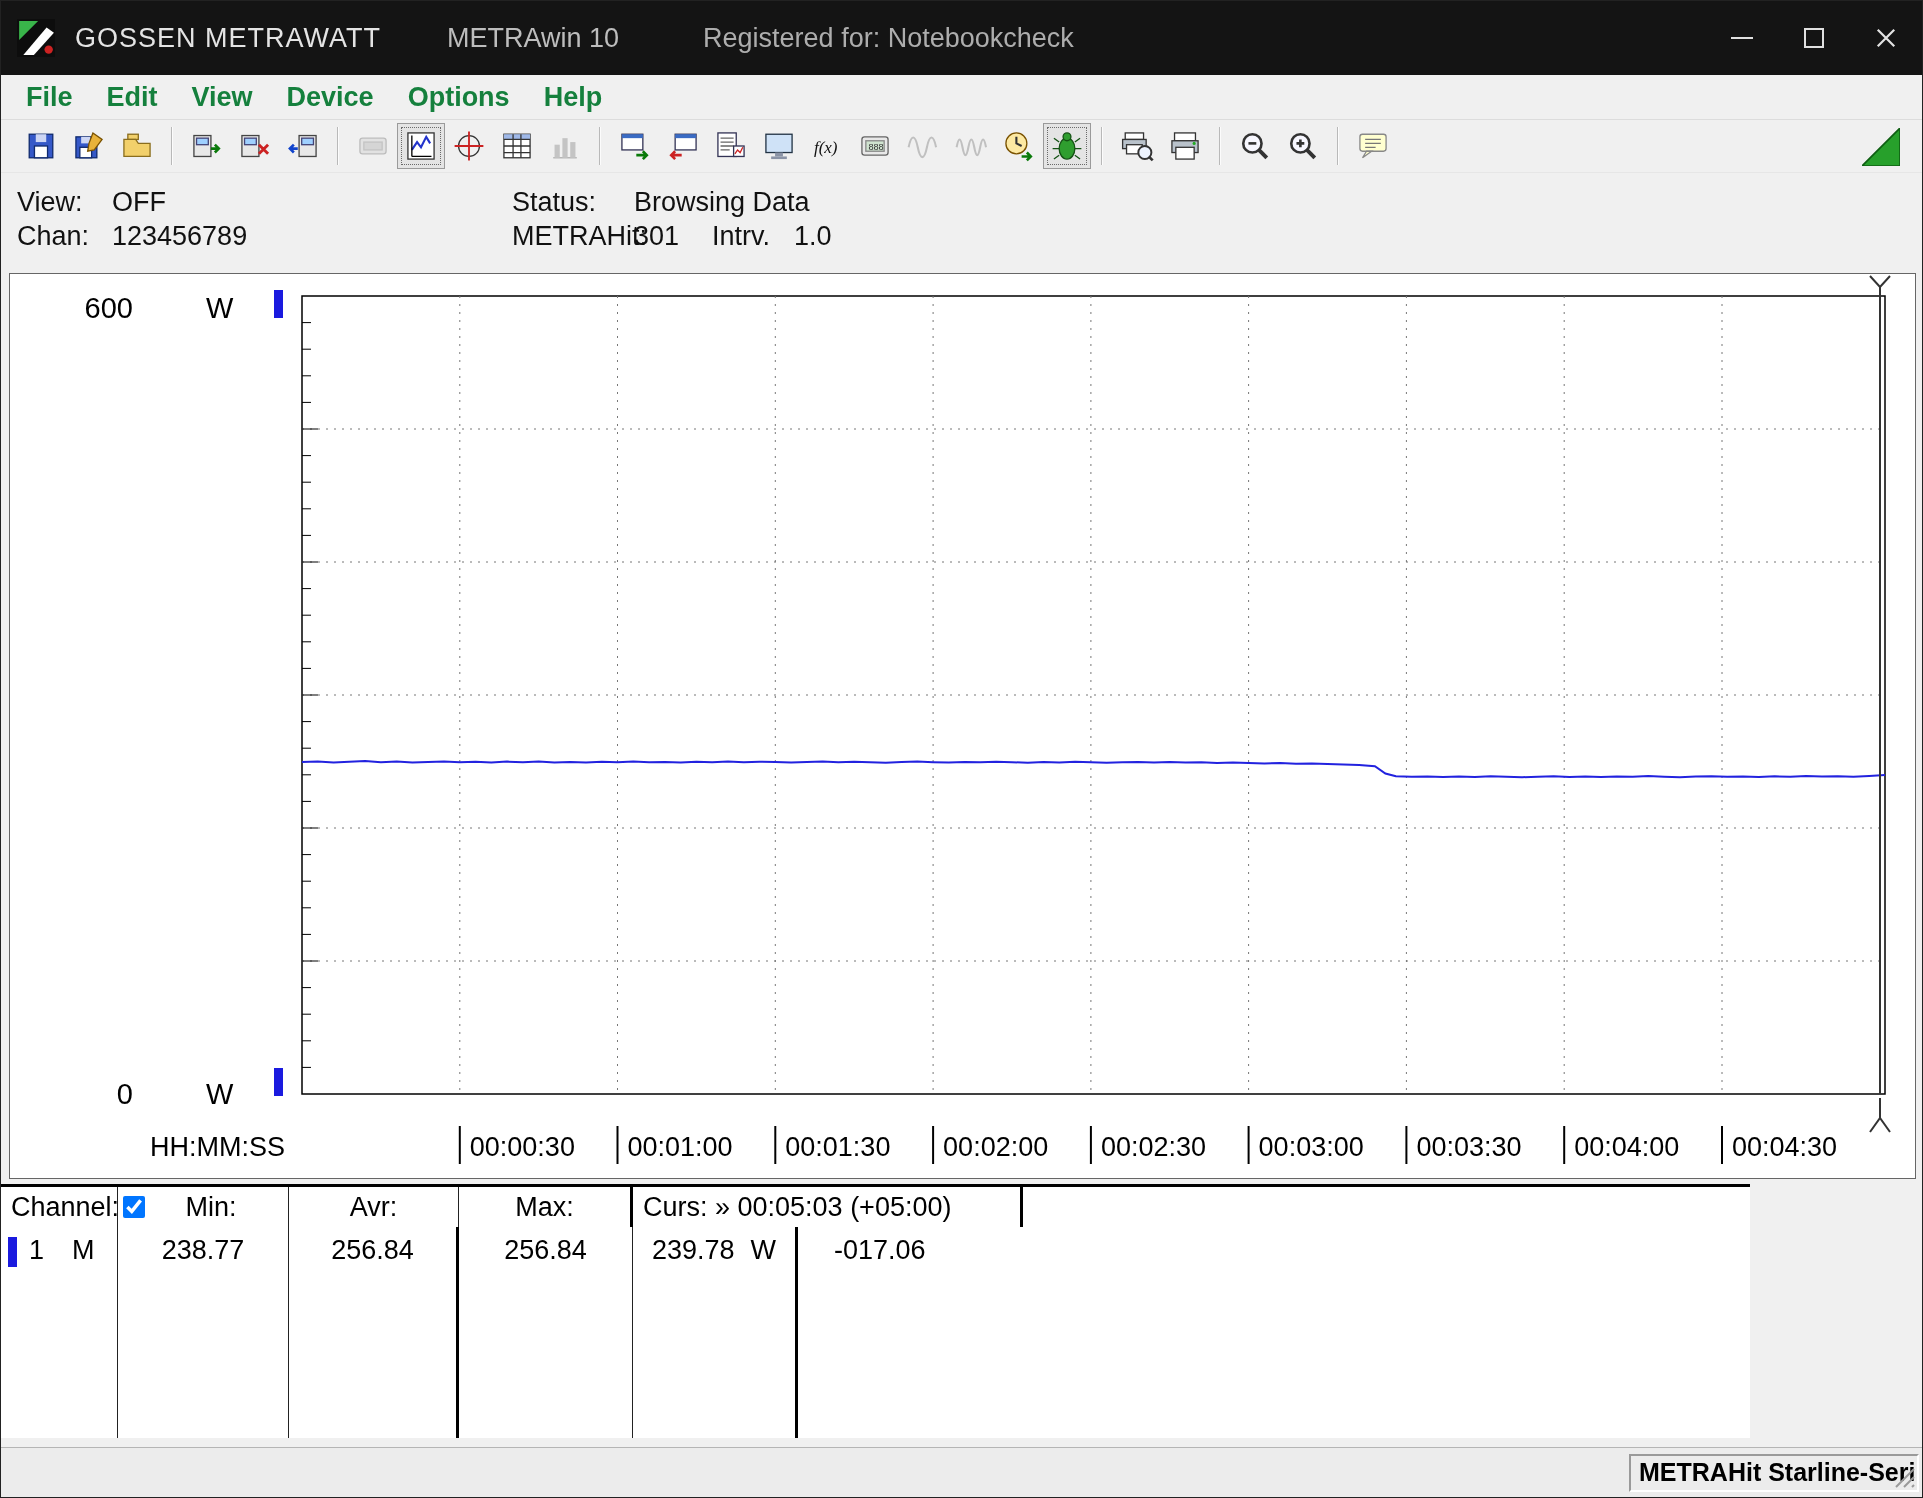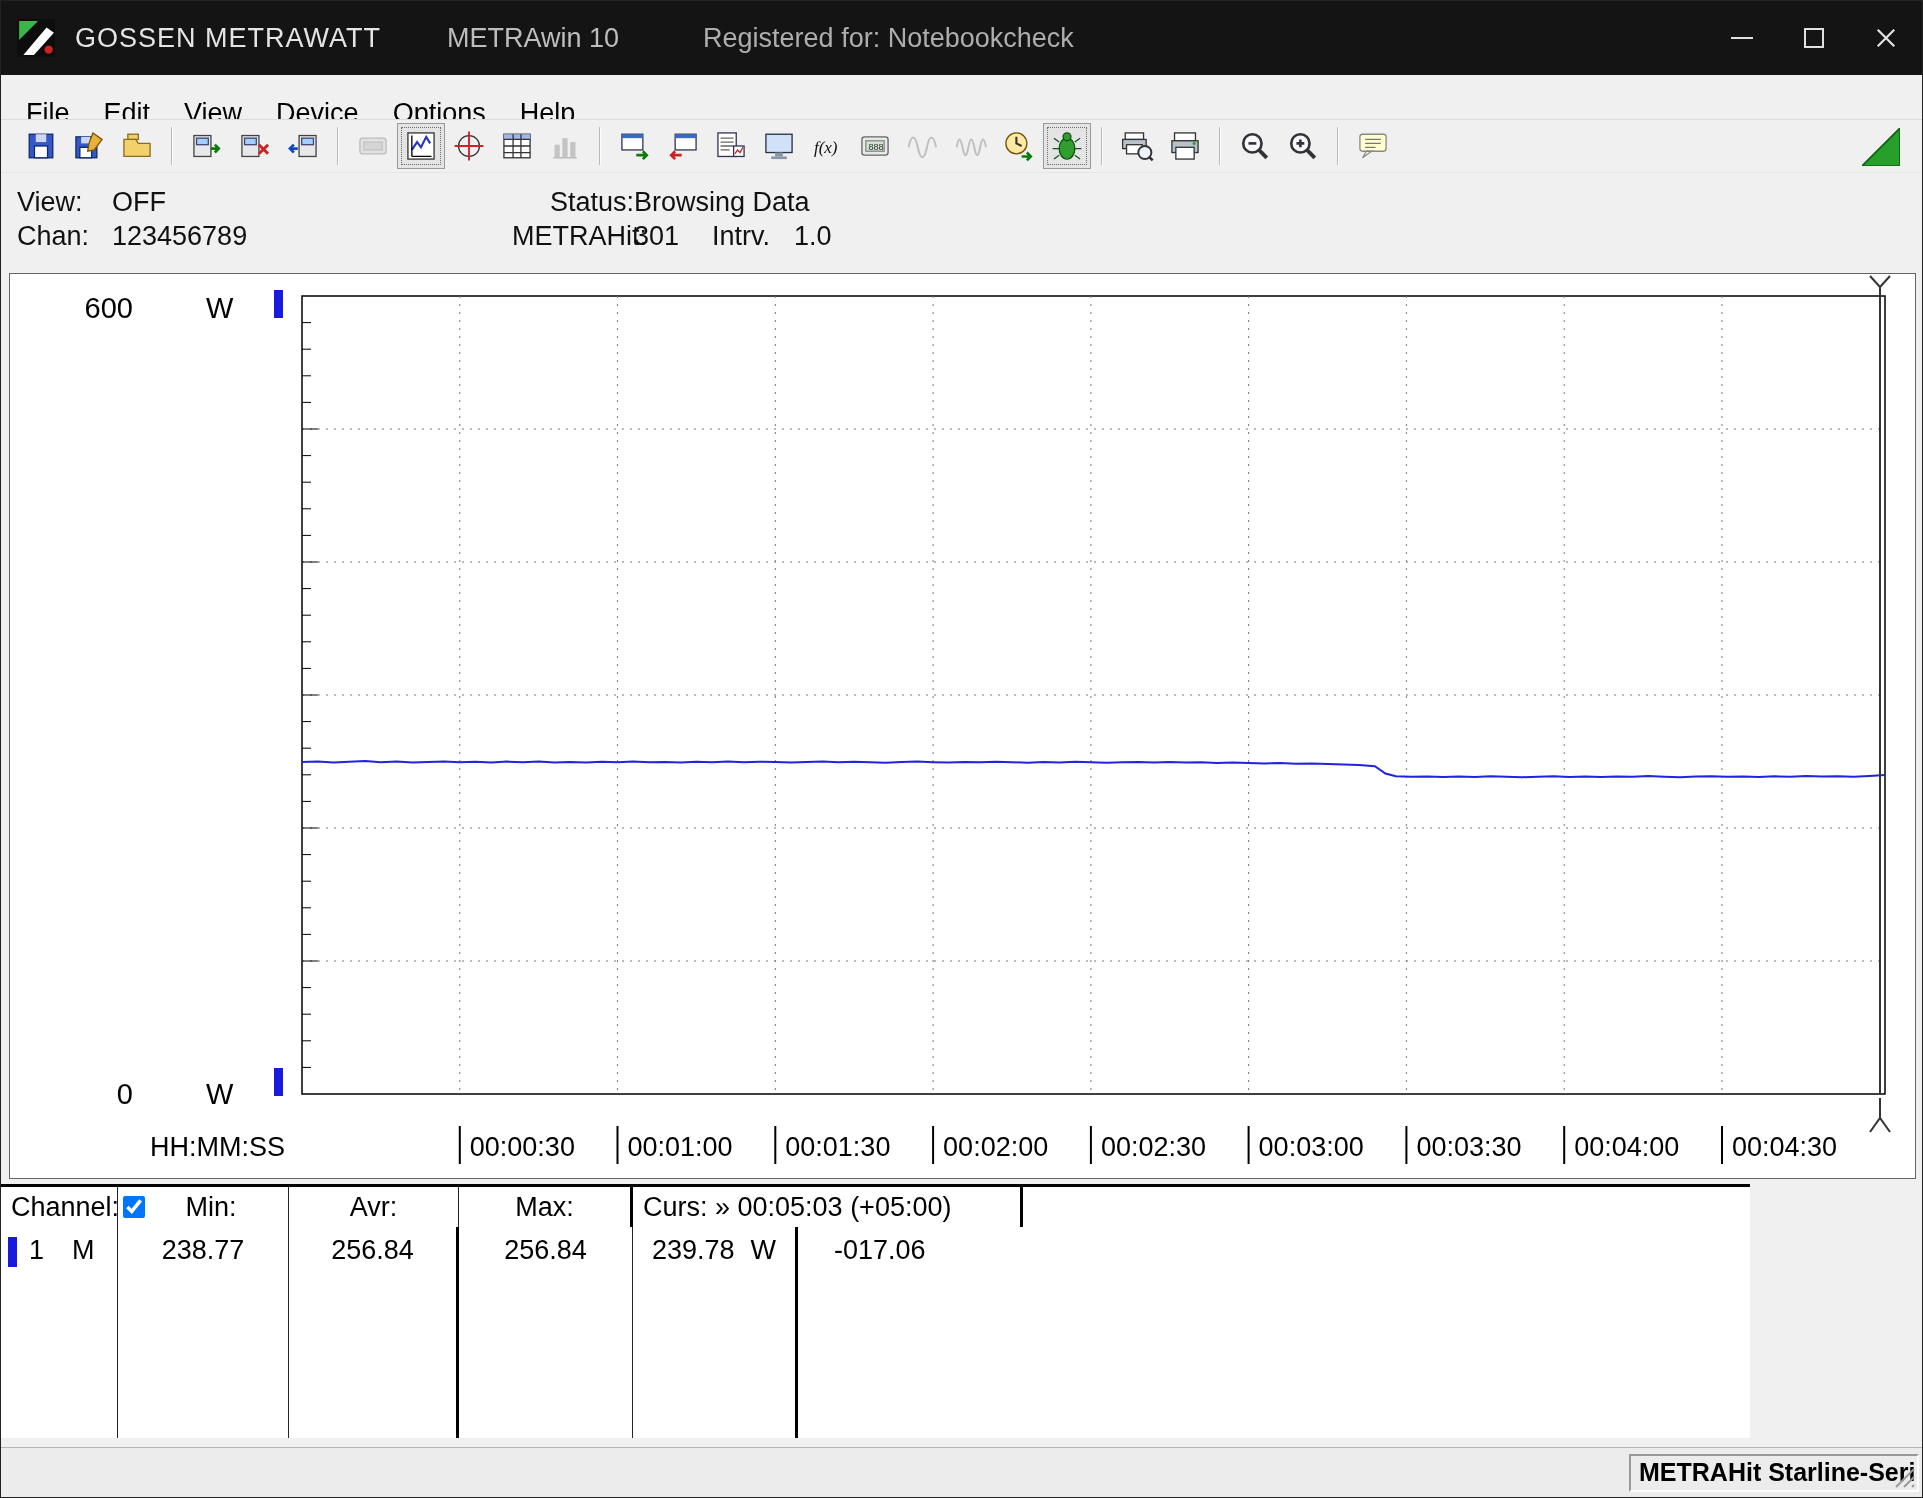--- a/index.html
+++ b/index.html
@@ -13,41 +13,41 @@
   .brand { font-size:27px; color:#e4e4e4; margin-left:20px; letter-spacing:1px; }
   .apptitle { font-size:27px; color:#bdbdbd; margin-left:66px; }
   .registered { font-size:27px; color:#adadad; margin-left:84px; }
   .winbtns { margin-left:auto; display:flex; height:74px; }
   .winbtn { width:72px; height:74px; display:flex; align-items:center; justify-content:center; cursor:pointer; }
   .minbar { width:22px; height:2px; background:#e0e0e0; display:inline-block; }
   .maxbox { width:20px; height:20px; border:2px solid #e0e0e0; display:inline-block; }
 
   
   .menubar { height:44px; display:flex; align-items:center; background:#f0f0f0; padding-left:8px; }
-  .mi { font-size:27px; color:#000000; padding:16px 17px; height:44px; line-height:44px; cursor:default; }
+  .mi { font-size:27px; color:#15803d; padding:0 17px; height:44px; line-height:44px; cursor:default;font-weight:bold; }
 
   
   .toolbar { height:54px; background:#f0f0f0; border-top:1px solid #dcdcdc; border-bottom:1px solid #e6e6e6;
              display:flex; align-items:center; padding-left:16px; position:relative; }
   .tb { width:48px; height:46px; display:flex; align-items:center; justify-content:center;
         background:transparent; border:1px solid transparent; padding:0; cursor:pointer; }
   .tb .ticon, .tb svg { width:34px; height:34px; display:block; }
   .tb.pressed { background:#e4e4e4; border:1px solid #9a9a9a; outline:1px dotted #6a6a6a; outline-offset:-5px; }
   .tb.disabled { opacity:.42; filter:grayscale(1); }
   .sep { width:0; height:38px; border-left:1px solid #b9b9b9; border-right:1px solid #fcfcfc; margin:0 10px; }
   .tri { position:absolute; right:22px; top:8px; width:38px; height:38px; }
   .tri svg { width:38px; height:38px; }
 
   
   .statuspanel { height:100px; display:flex; padding-top:12px; font-size:27px; color:#111; }
   .sp-col1 { margin-left:16px; width:495px; }
   .sp-col2 { }
   .sp-line { line-height:34px; display:flex; }
   .sp-label { width:95px; }
-  .sp-label2 { width:122px;text-align:right; }
+  .sp-label2 { width:122px; }
   .sp-val { width:78px; }
   .sp-label3 { width:82px; }
 
   
   .chartsec { position:absolute; left:8px; top:272px; width:1907px; height:906px;
               background:#fff; border:1px solid #666; }
   .chartsec svg { position:absolute; left:0; top:0; }
 
   
   .tablesec { position:absolute; left:0; top:1183px; width:1749px; height:254px;

